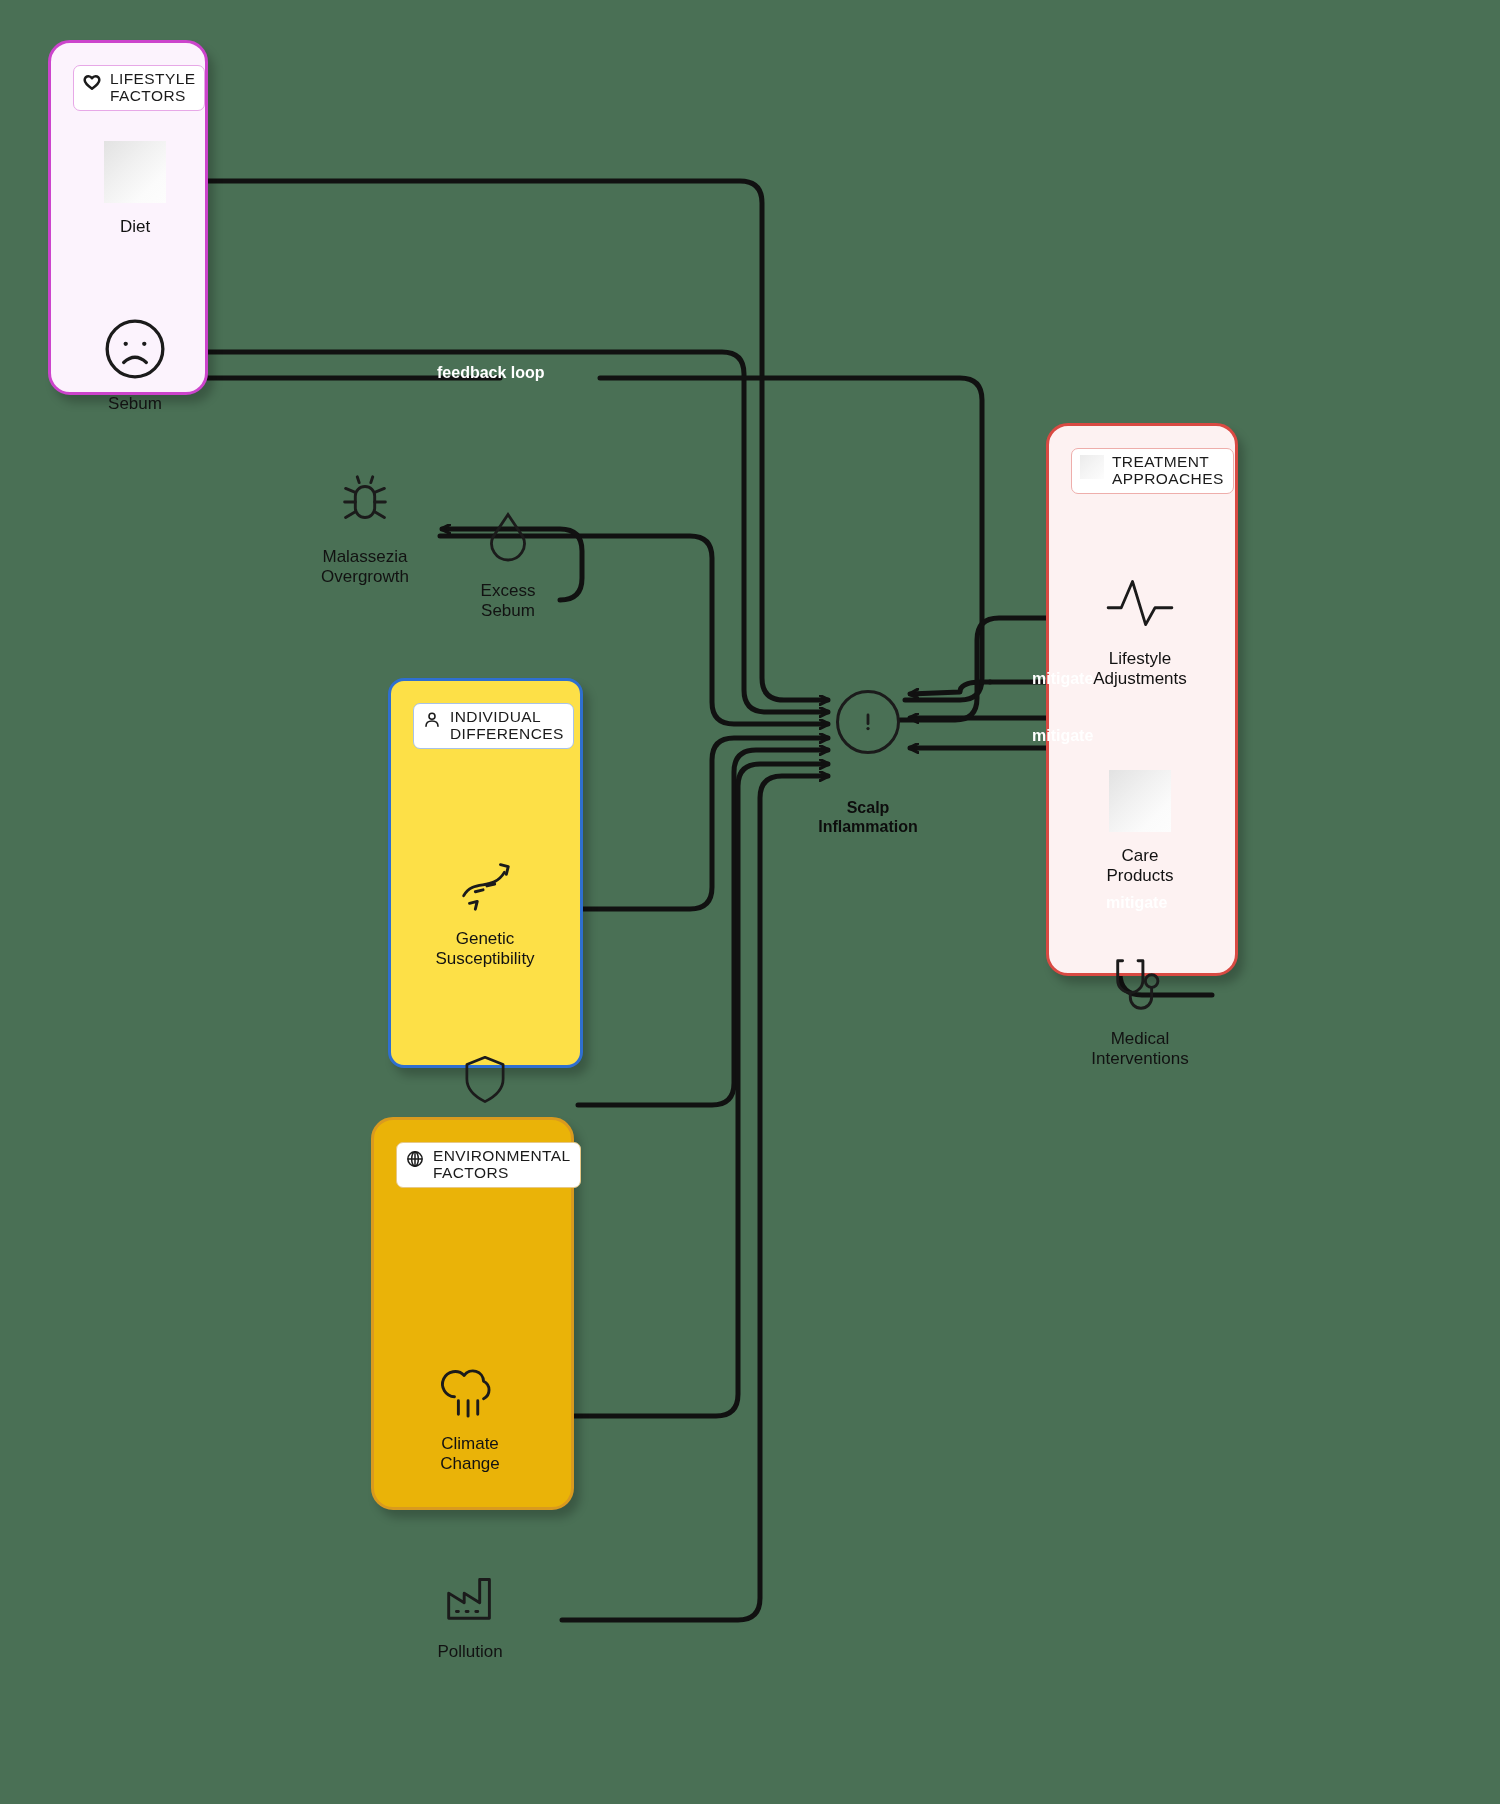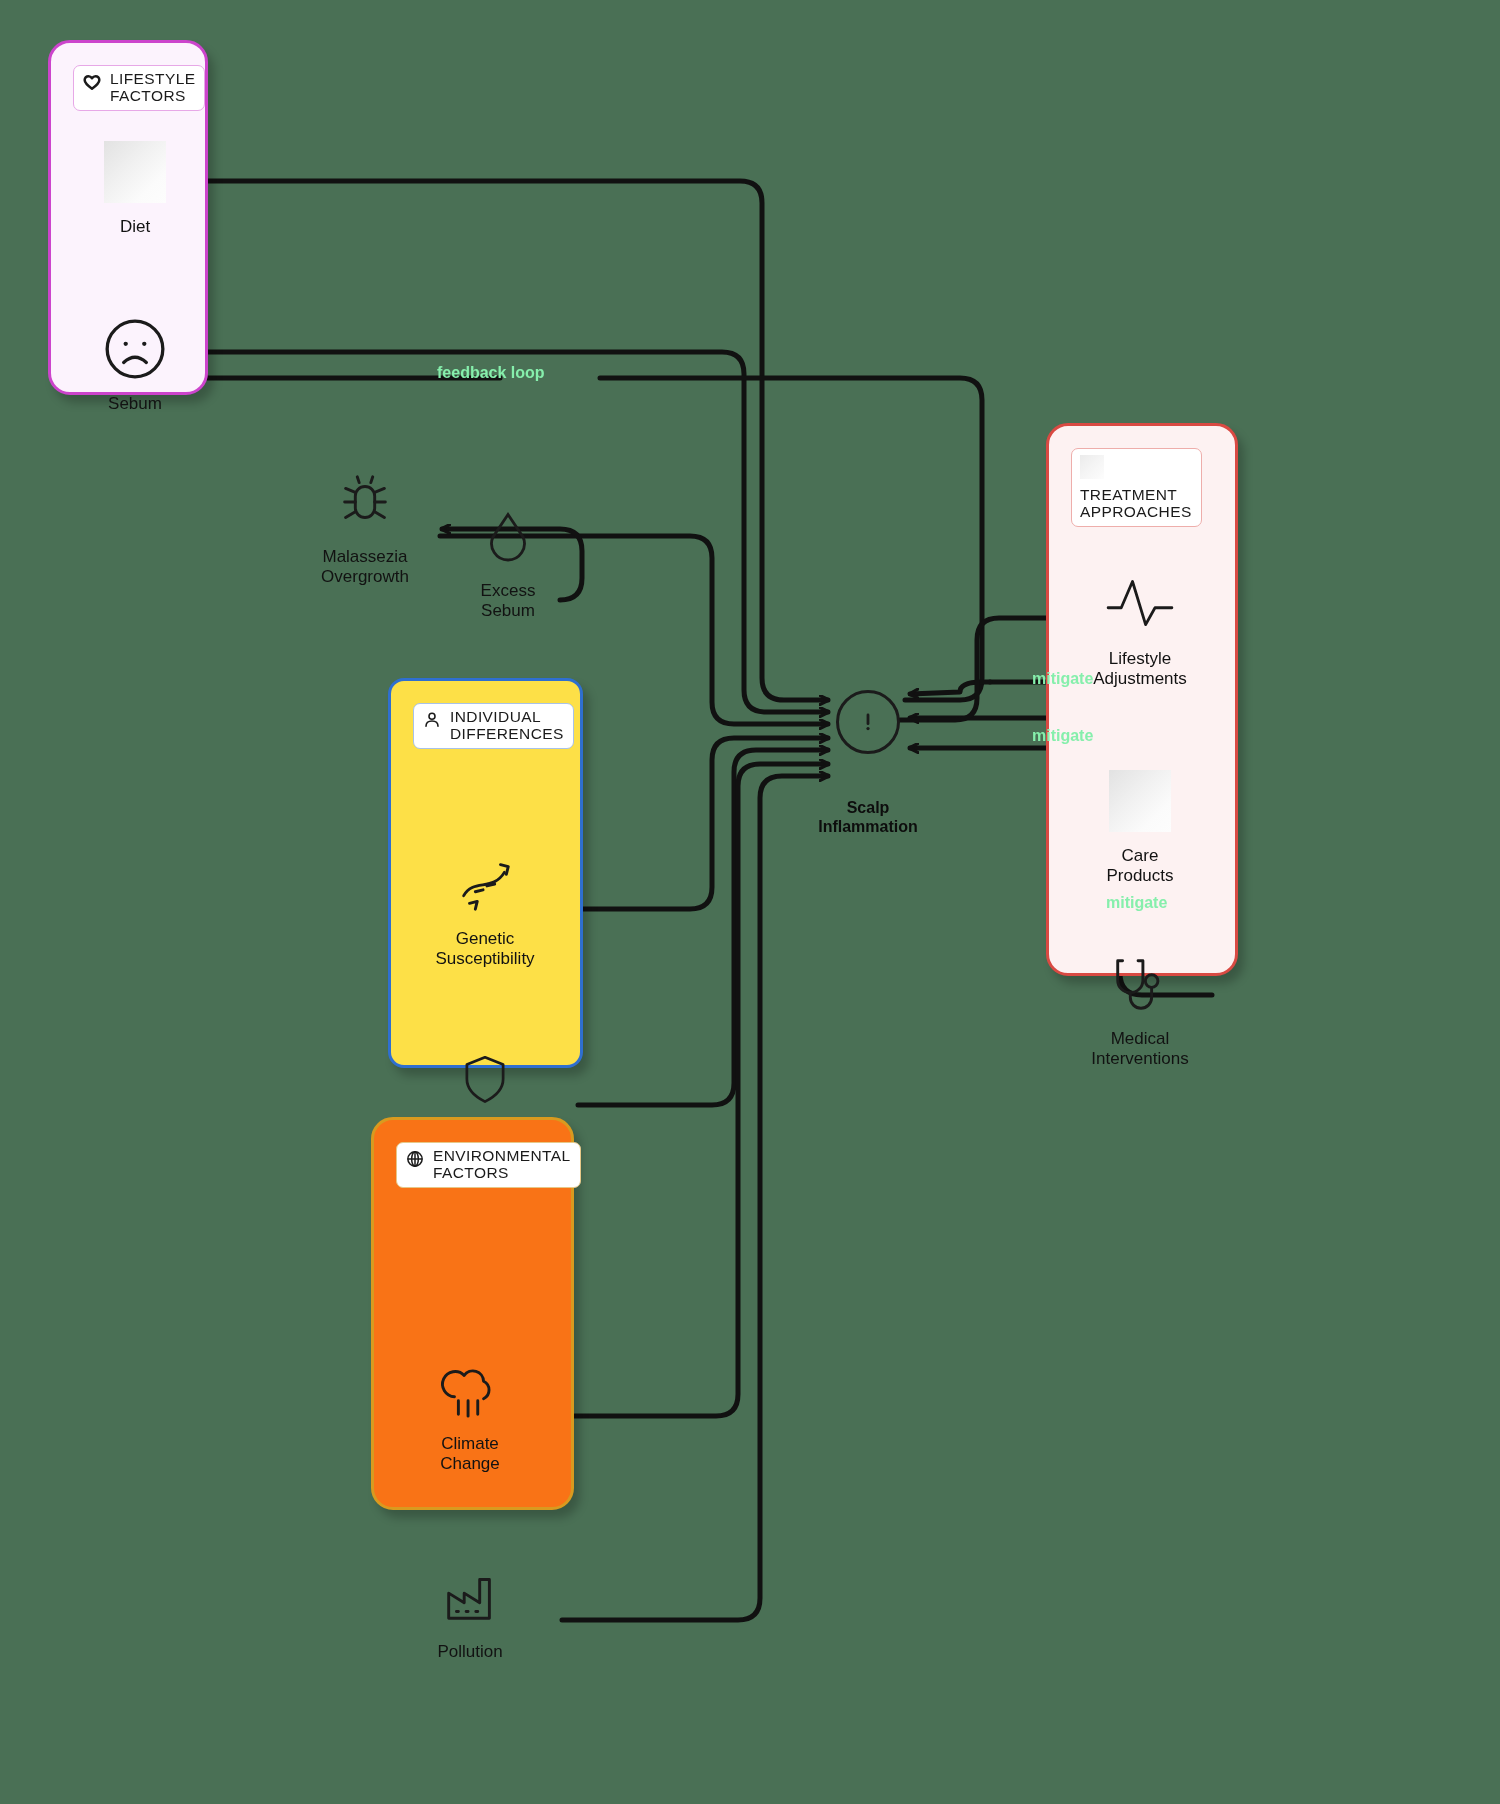--- a/index.html
+++ b/index.html
@@ -48,25 +48,25 @@
   .p-lifestyle{left:48px;top:40px;width:160px;height:355px;
     background:#fcf3fd;border-color:#cc44cc;}
   .p-lifestyle .panel-header{border-color:#e7a8e7;}
   .p-microbial{left:277px;top:397px;width:305px;height:235px;
     background:#f4fdf6;border-color:#3bb360;}
   .p-microbial .panel-header{border-color:#abdcb9;}
   .p-individual{left:388px;top:678px;width:195px;height:390px;
     background:#fde047;border-color:#2f6fd0;border-radius:16px;}
   .p-individual .panel-header{border-color:#a8c2e8;}
   .p-environmental{left:371px;top:1117px;width:203px;height:393px;
-    background:#f97316;border-color:#d99a1f;}
+    background:#eab308;border-color:#d99a1f;}
   .p-environmental .panel-header{border-color:#e6c888;}
   .p-treatment{left:1046px;top:423px;width:192px;height:553px;
     background:#fdf2f2;border-color:#d94a43;}
-  .p-treatment .panel-header{border-color:#eeaeab;flex-direction:column;}
+  .p-treatment .panel-header{border-color:#eeaeab;}
 
   
   .node{position:absolute;display:flex;flex-direction:column;
     width:120px;}
   .node .nicon{height:78px;display:flex;align-items:center;justify-content:center;}
   .node .nlabel{
     margin-top:6px;
     font-size:17px;color:#121212;text-align:center;line-height:1.18;
     white-space:pre-line;
     font-family:"Liberation Sans", sans-serif;
@@ -92,21 +92,21 @@
   .central-label{
     margin-top:7px;
     font-size:16px;font-weight:bold;color:#0d0d0d;
     text-align:center;line-height:1.16;white-space:pre-line;
     font-family:"Liberation Sans", sans-serif;
   }
 
   
   .edge-label{
     position:absolute;
-    font-size:16px;font-weight:bold;color:#86efac;
+    font-size:16px;font-weight:bold;color:#ffffff;
     font-family:"Liberation Sans", sans-serif;
     white-space:nowrap;
   }
 
   svg.edges{position:absolute;left:0;top:0;width:1500px;height:1804px;
     pointer-events:none;}
   .ln{fill:none;stroke:#111;stroke-width:5;stroke-linecap:round;stroke-linejoin:round;}
   .gl{fill:none;stroke:#1b1b1b;stroke-width:3;stroke-linecap:round;stroke-linejoin:round;}
 </style>
 </head>

